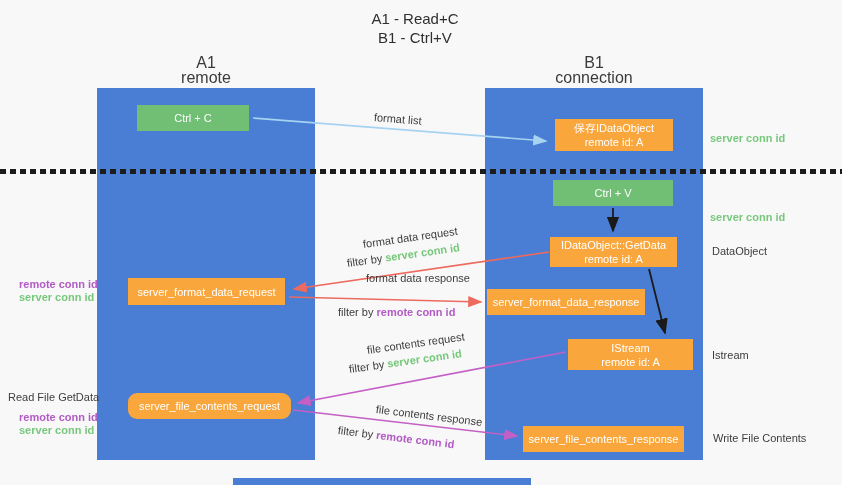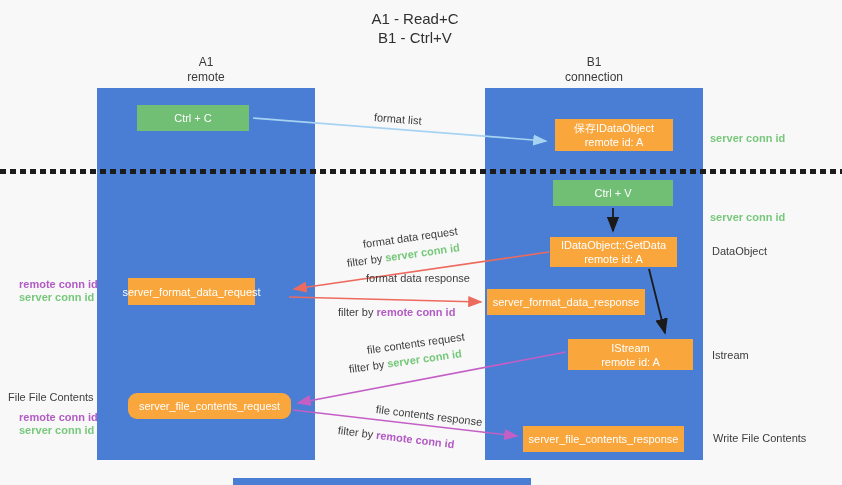--- a/index.html
+++ b/index.html
@@ -6,21 +6,21 @@
   body{font-family:"Liberation Sans","DejaVu Sans",sans-serif;background:#f8f8f8;}
   .canvas{position:relative;width:842px;height:485px;background:#f8f8f9;overflow:hidden;}
 
   .column{position:absolute;top:88px;width:218px;height:372px;background:#4a7ed4;}
   .col-left{left:97px;}
   .col-right{left:485px;}
 
   .title{position:absolute;left:290px;top:9px;width:250px;text-align:center;
          font-size:15px;line-height:19px;color:#2f2f2f;}
   .col-header{position:absolute;top:55px;width:218px;text-align:center;
-              font-size:12px;line-height:15px;color:#3a3a3a;}
+              font-size:16px;line-height:15px;color:#3a3a3a;}
 
   .divider{position:absolute;left:0;top:169px;width:842px;height:5px;
            background:repeating-linear-gradient(90deg,#1c1c1c 0 6px,transparent 6px 10px);z-index:5;}
 
   svg.arrows{position:absolute;left:0;top:0;z-index:6;}
 
   .node{position:absolute;z-index:7;display:flex;flex-direction:column;align-items:center;
         justify-content:center;color:#ffffff;font-size:11px;line-height:14px;}
   .green{background:#71be75;}
   .orange{background:#f9a63d;}
@@ -100,21 +100,21 @@
 
   <div class="node green" style="left:553px;top:180px;width:120px;height:26px;">
     <span>Ctrl + V</span>
   </div>
 
   <div class="node orange" style="left:550px;top:237px;width:127px;height:30px;">
     <span>IDataObject::GetData</span>
     <span>remote id: A</span>
   </div>
 
-  <div class="node orange" style="left:128px;top:278px;width:127px;height:27px;">
+  <div class="node orange" style="left:128px;top:278px;width:157px;height:27px;">
     <span>server_format_data_request</span>
   </div>
 
   <div class="node orange" style="left:487px;top:289px;width:158px;height:26px;">
     <span>server_format_data_response</span>
   </div>
 
   <div class="node orange" style="left:568px;top:339px;width:125px;height:31px;">
     <span>IStream</span>
     <span>remote id: A</span>
@@ -158,20 +158,20 @@
   <div class="side bold-green" style="left:710px;top:211px;">server conn id</div>
   <div class="side" style="left:712px;top:245px;">DataObject</div>
   <div class="side" style="left:712px;top:349px;">Istream</div>
   <div class="side" style="left:713px;top:432px;">Write File Contents</div>
 
   <div class="leftpair" style="left:19px;top:278px;">
     <div class="tpurple">remote conn id</div>
     <div class="tgreen">server conn id</div>
   </div>
 
-  <div class="side" style="left:8px;top:391px;">File File Contents</div>
+  <div class="side" style="left:8px;top:391px;">Read File GetData</div>
 
   <div class="leftpair" style="left:19px;top:411px;">
     <div class="tpurple">remote conn id</div>
     <div class="tgreen">server conn id</div>
   </div>
 
 </div>
 
 </body></html>

